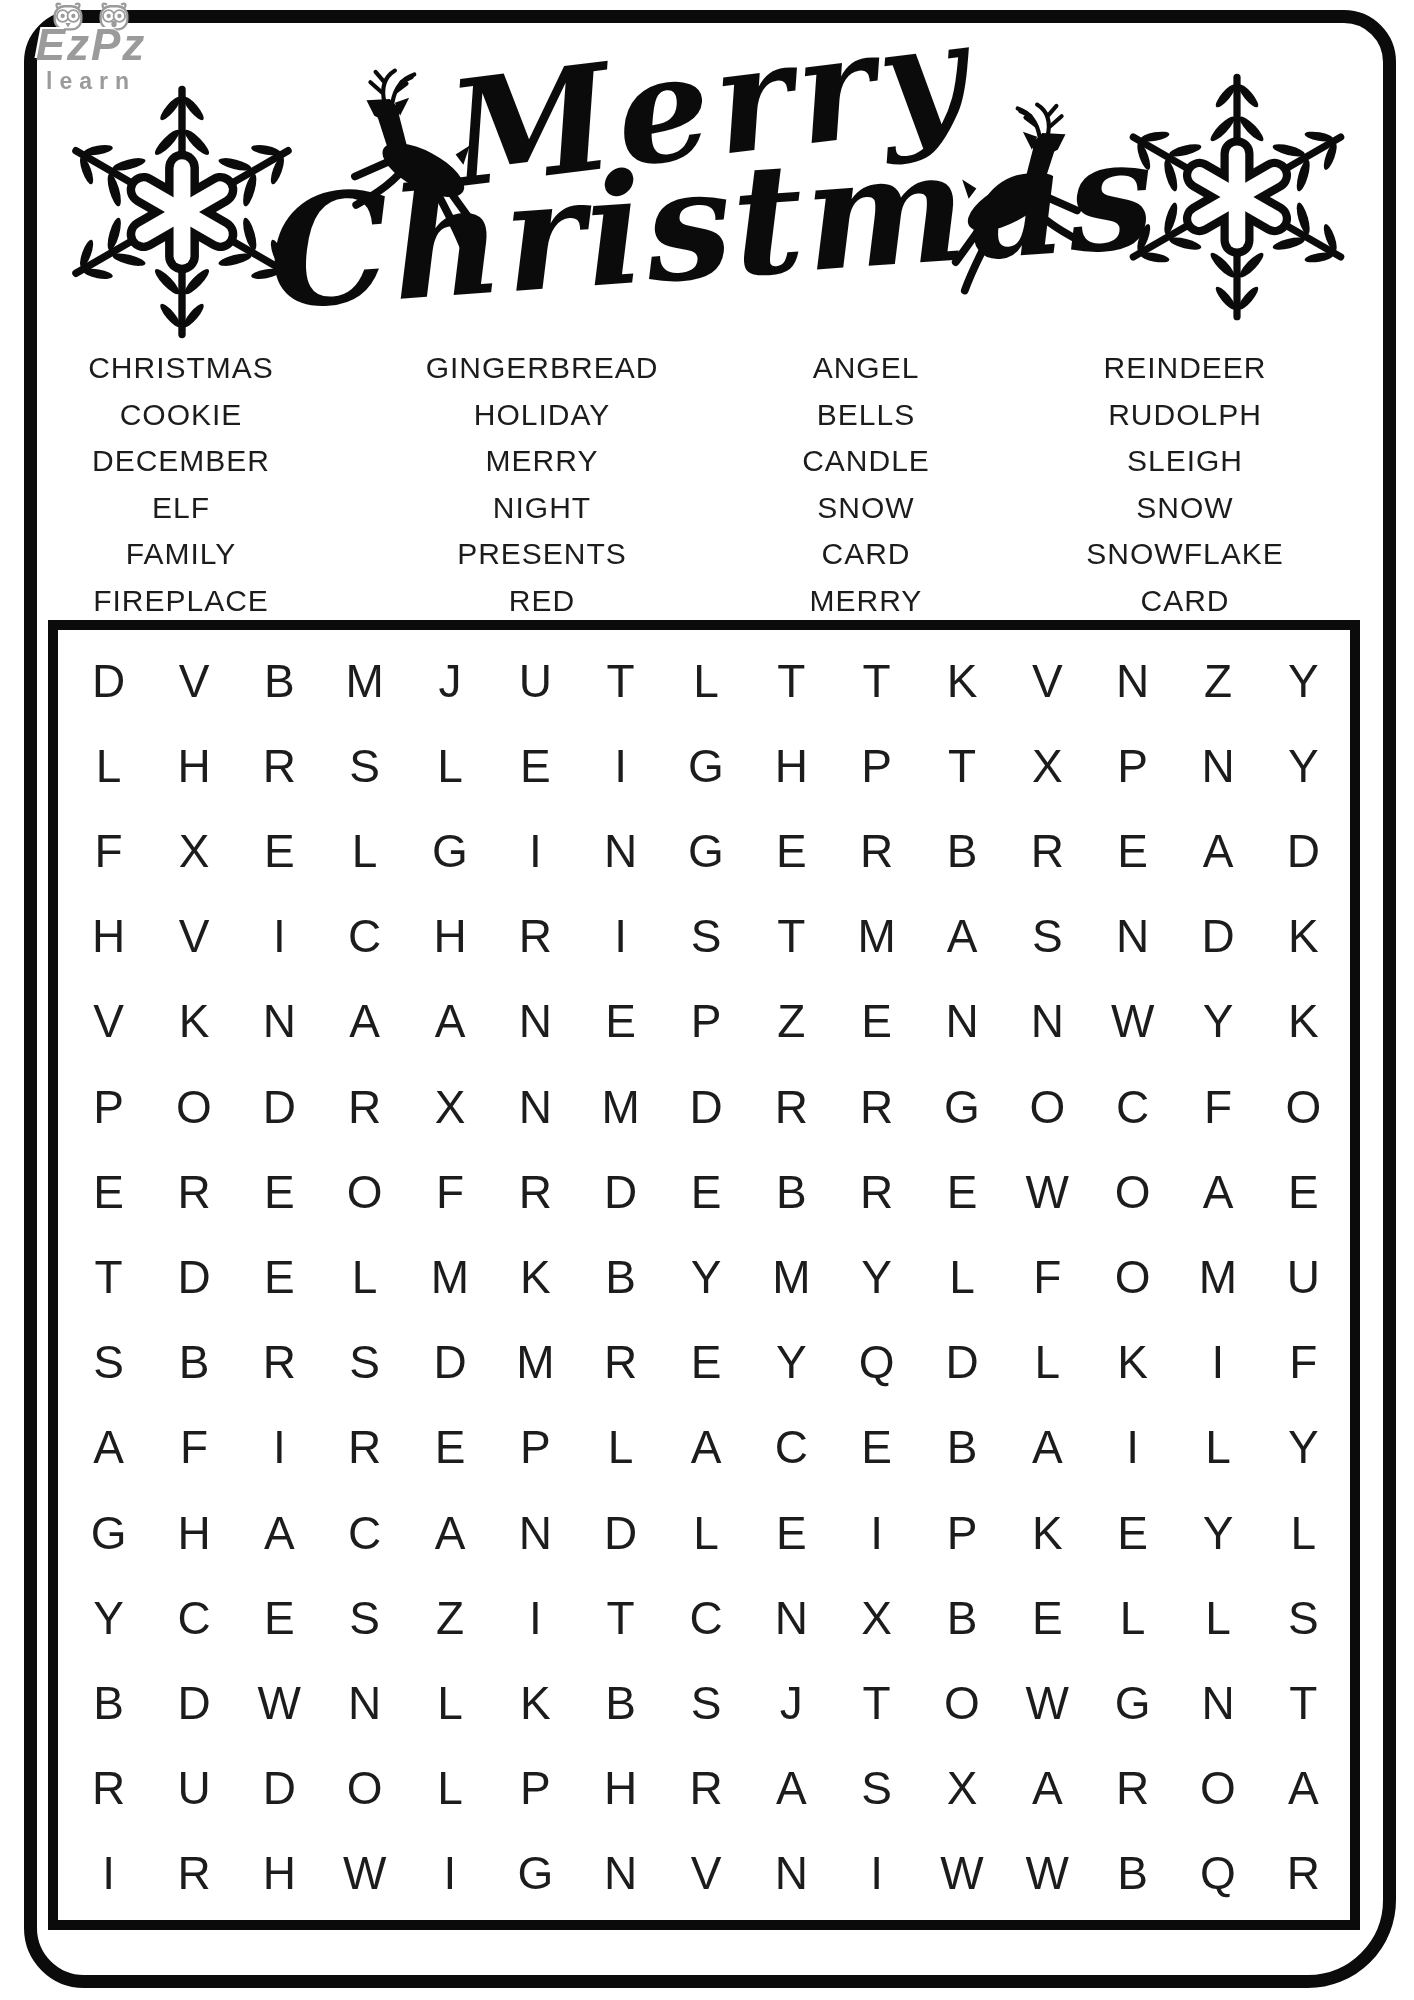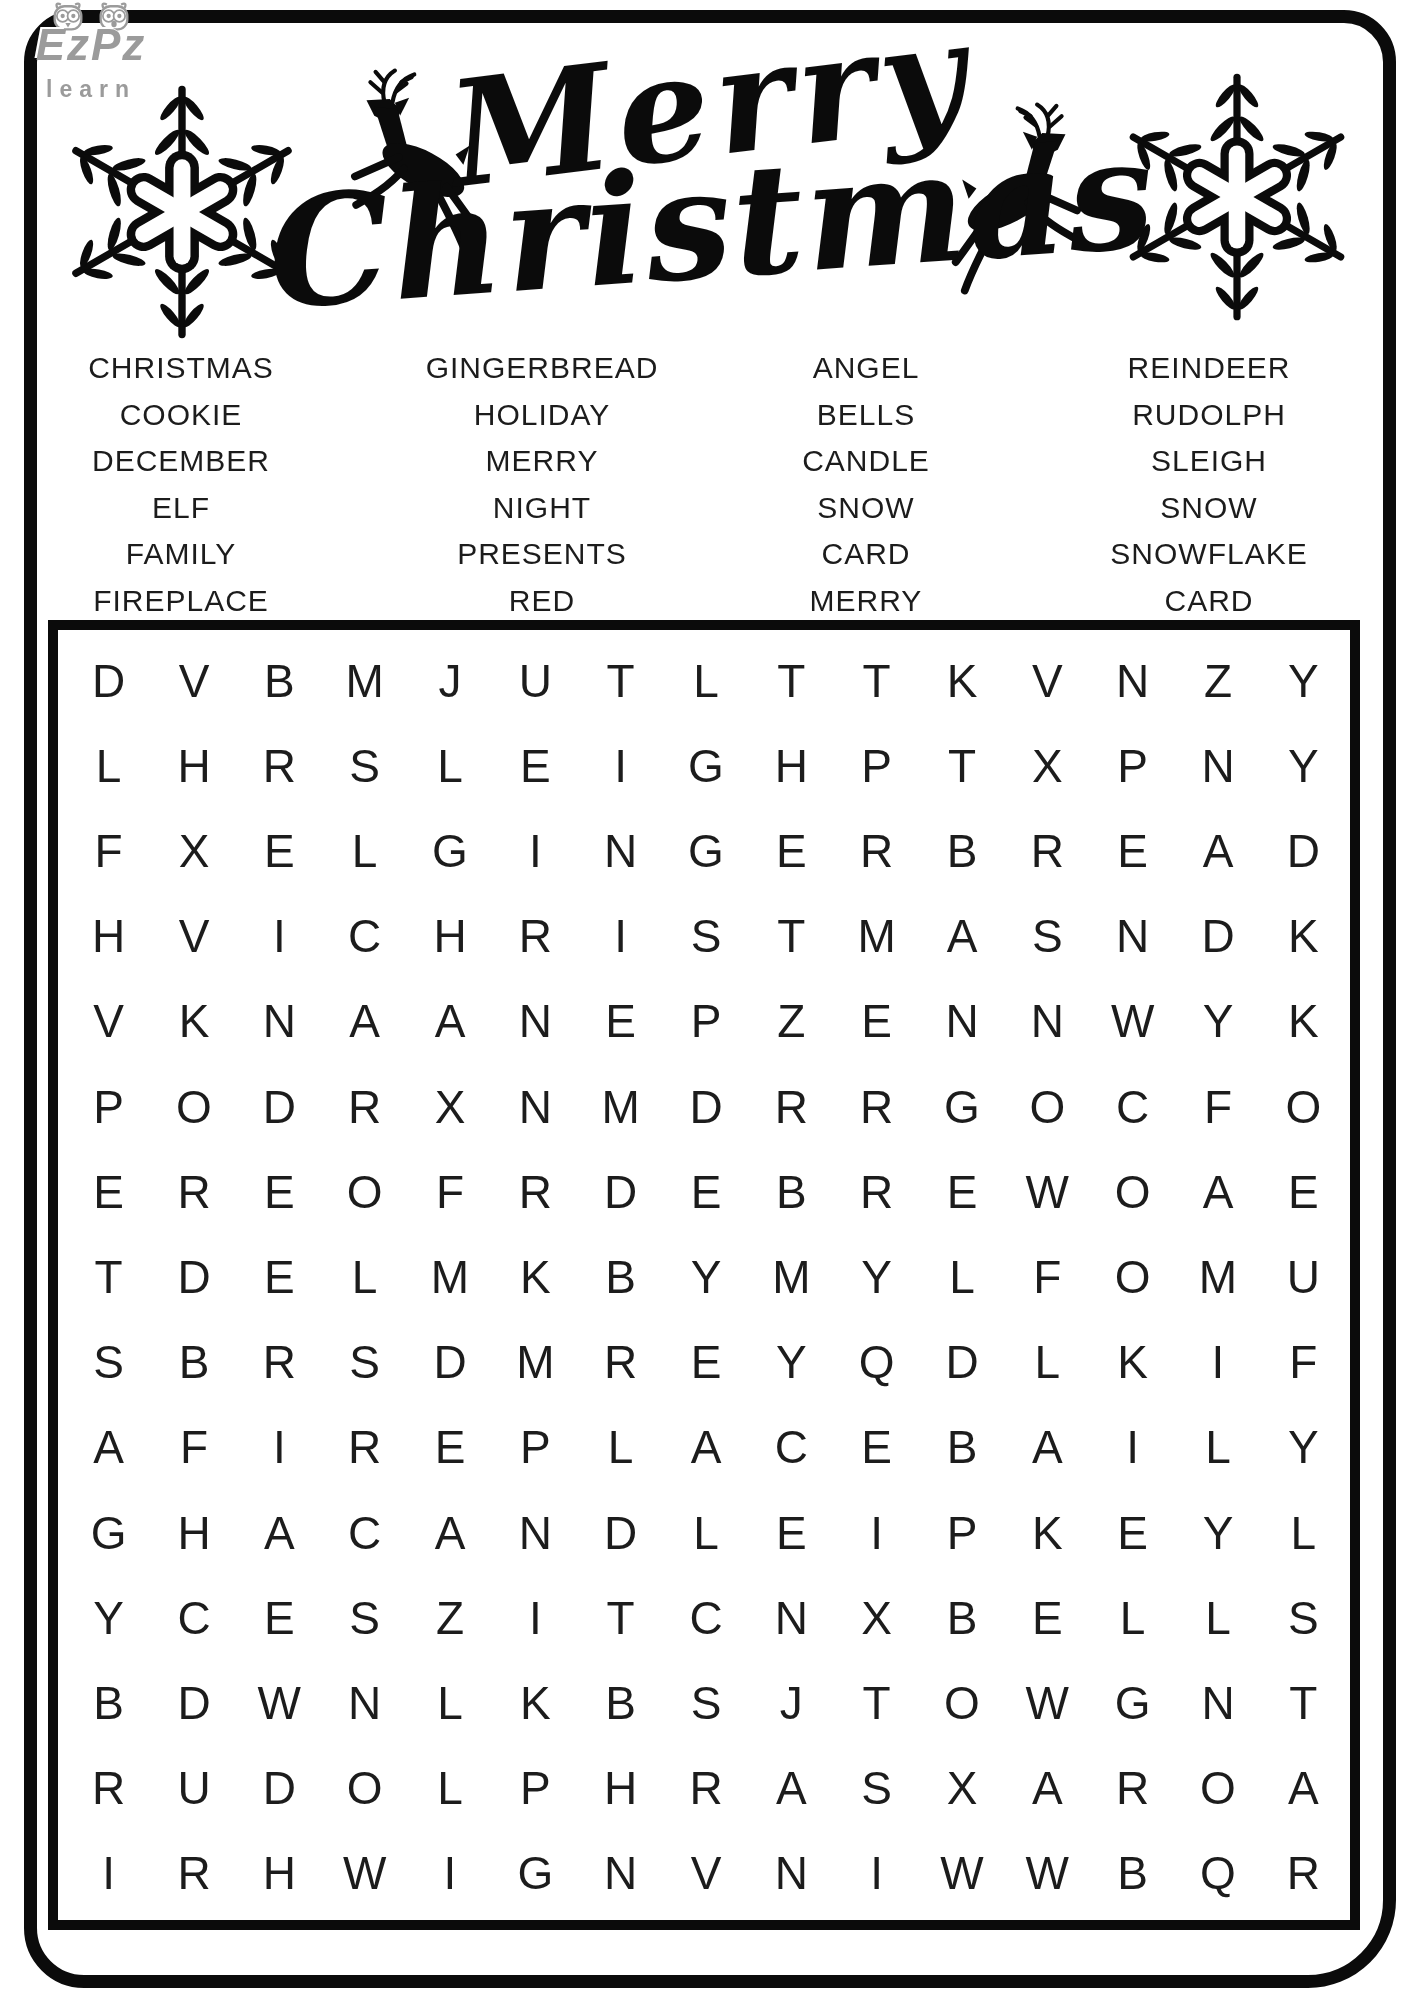--- a/index.html
+++ b/index.html
@@ -21,21 +21,21 @@
 
   
   .logo{position:absolute;left:26px;top:0;z-index:5;width:130px;text-align:center;}
   .logo .owls{display:flex;justify-content:center;gap:10px;margin-bottom:-8px;}
   .logo-top{
     font-size:44px;font-weight:700;font-style:italic;color:var(--logo-gray);
     letter-spacing:2px;line-height:0.95;text-shadow:2px 2px 0 #fff,-2px -2px 0 #fff;
   }
   .logo-bottom{
     font-size:23px;font-weight:700;color:var(--logo-gray);
-    letter-spacing:7px;line-height:1;margin-top:12px;text-shadow:1px 1px 0 #fff;
+    letter-spacing:7px;line-height:1;margin-top:4px;text-shadow:1px 1px 0 #fff;
   }
 
   
   .snowflake{position:absolute;color:var(--ink);}
   .snowflake.left{left:50px;top:80px;width:264px;height:264px;}
   .snowflake.right{left:1108px;top:68px;width:258px;height:258px;}
 
   
   .reindeer{position:absolute;color:var(--ink);}
   .reindeer.left{left:342px;top:64px;width:142px;height:212px;}
@@ -48,21 +48,21 @@
     font-size:146px;letter-spacing:6px;transform:rotate(-7deg);}
   .title.christmas{left:268px;top:134px;width:880px;text-align:center;
     font-size:152px;letter-spacing:2px;transform:rotate(-4deg);}
 
   
   .word-lists{position:absolute;left:0;top:0;width:100%;}
   .wl-col{position:absolute;top:345px;transform:translateX(-50%);text-align:center;}
   .wl-col.c0{left:181px;}
   .wl-col.c1{left:542px;}
   .wl-col.c2{left:866px;}
-  .wl-col.c3{left:1185px;margin-left:24px;}
+  .wl-col.c3{left:1185px;}
   .wl-word{
     font-size:30px;line-height:46.5px;color:var(--letter);
     letter-spacing:1px;font-weight:400;white-space:nowrap;
   }
 
   
   .grid-box{
     position:absolute;left:48px;top:620px;width:1312px;height:1310px;
     border:10px solid var(--ink);background:#fff;
   }

